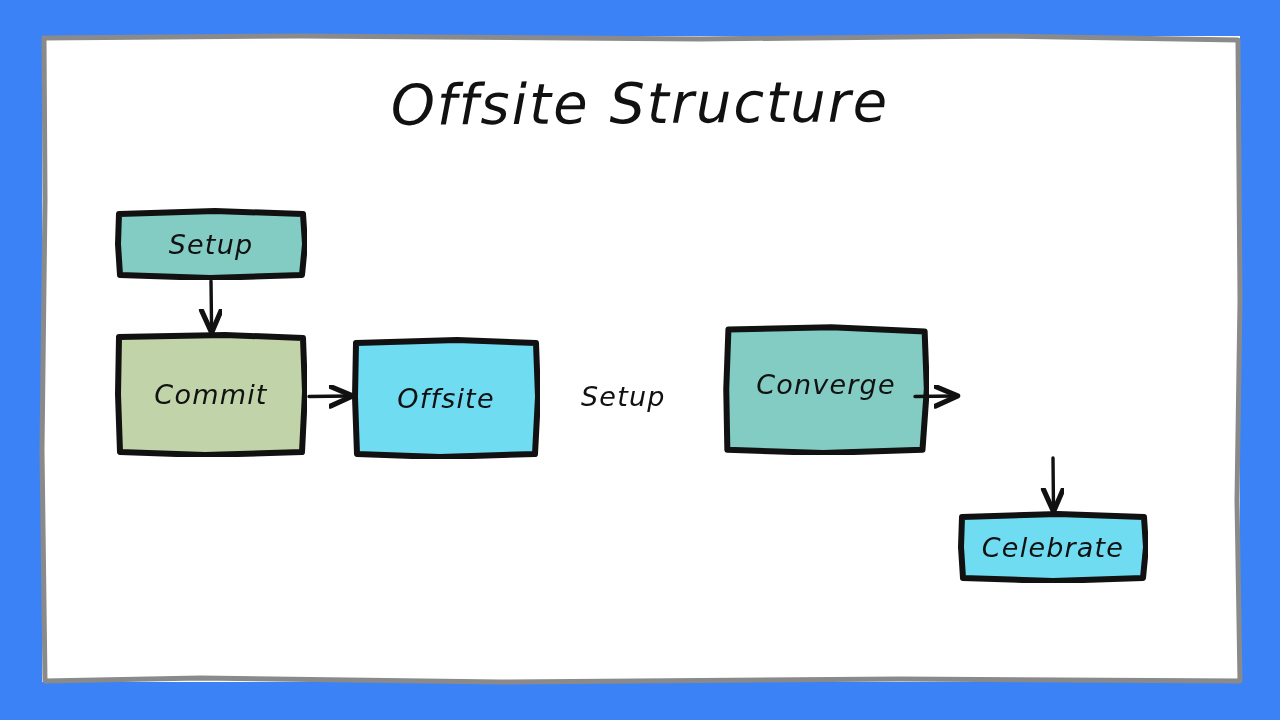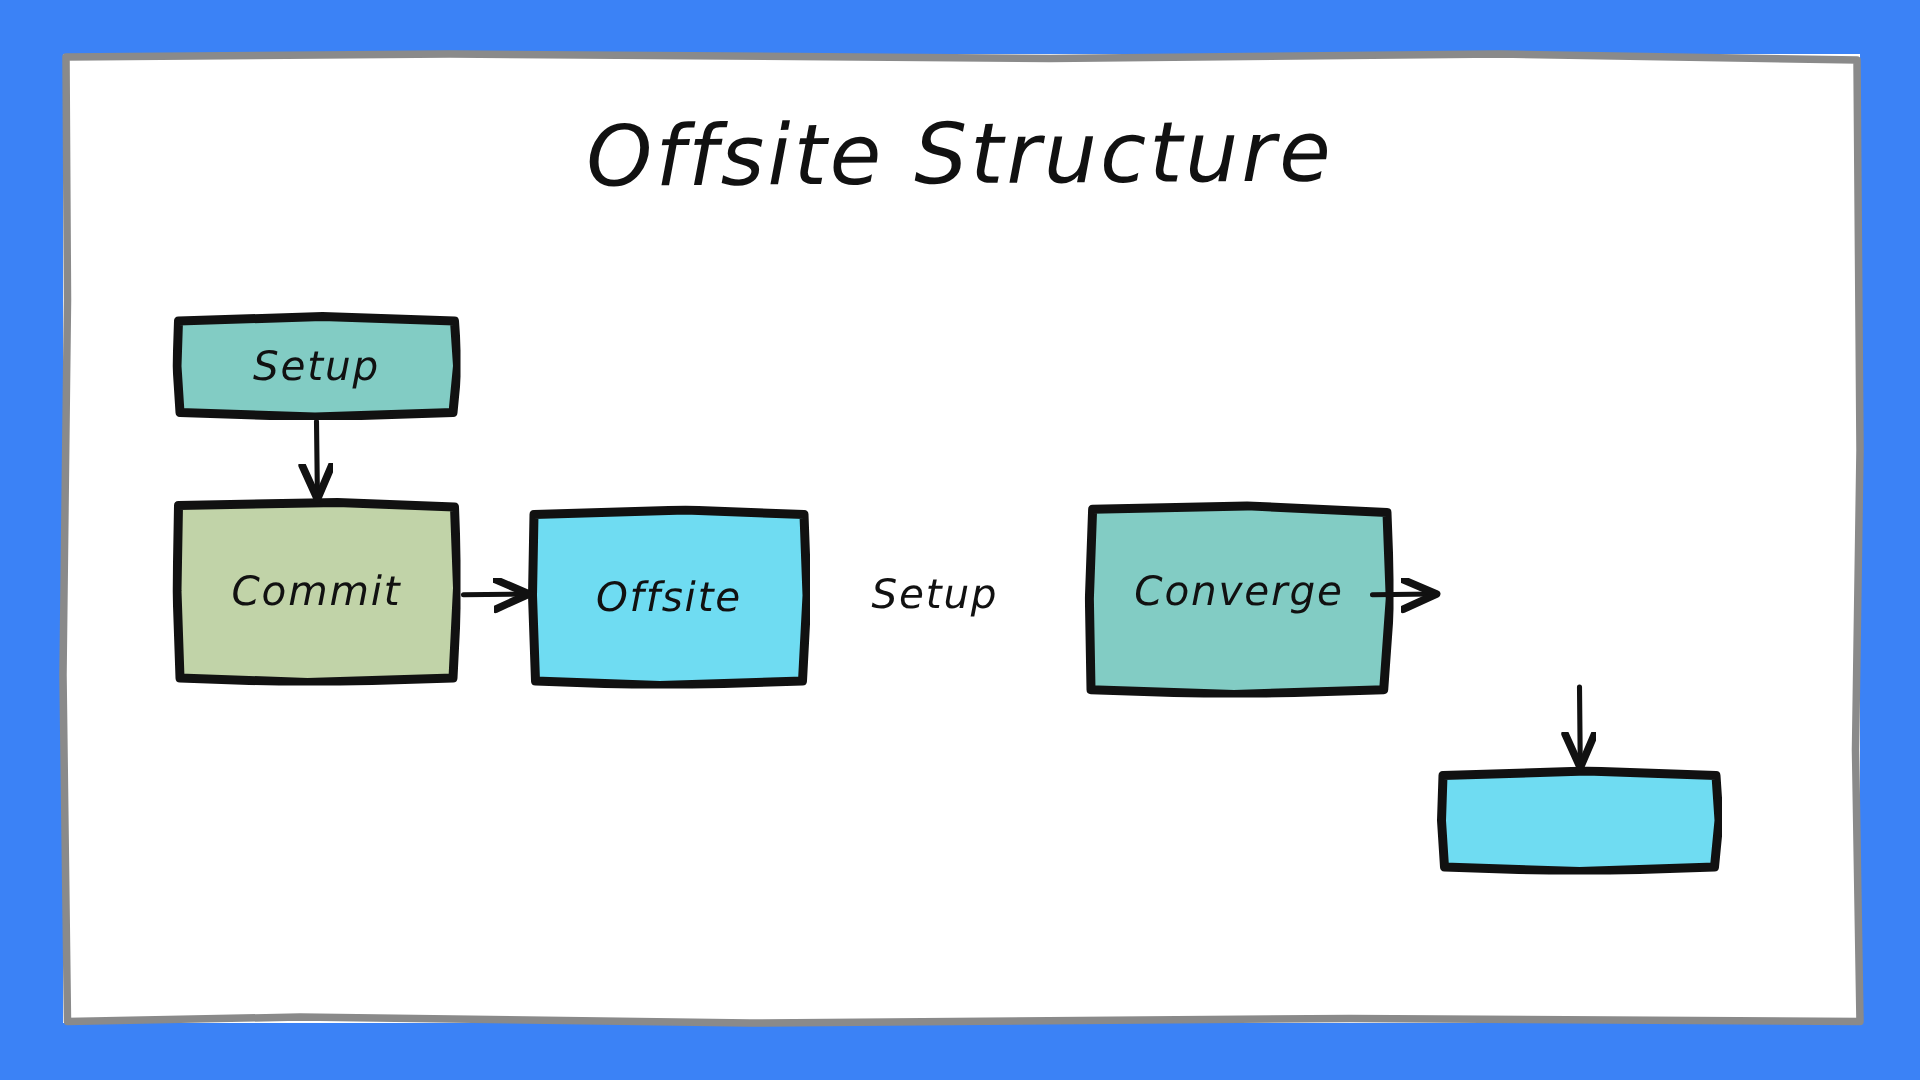--- a/index.html
+++ b/index.html
@@ -122,32 +122,33 @@
     <span class="node-label">Commit</span>
   </div>
 
   <div class="node" style="left:352px; top:337px; width:188px; height:122px;">
     <svg class="node-fill" viewBox="0 0 188 122" preserveAspectRatio="none" xmlns="http://www.w3.org/2000/svg">
       <path d="M 4 6 L 105 3 L 184 6 L 186 60 L 183 117 L 88 120 L 5 117 L 3 60 Z" fill="#6fdcf2" stroke="#111111" stroke-width="6" stroke-linejoin="round" vector-effect="non-scaling-stroke"></path>
     </svg>
     <span class="node-label">Offsite</span>
   </div>
 
-  <div class="node" style="left:723px; top:334px; width:206px; height:121px;text-align:center;">
+  <div class="node" style="left:723px; top:324px; width:206px; height:121px;text-align:center;">
     <svg class="node-fill" viewBox="0 0 190 121" preserveAspectRatio="none" xmlns="http://www.w3.org/2000/svg">
       <path d="M 5 5 L 100 3 L 186 7 L 188 60 L 184 116 L 92 119 L 4 116 L 3 60 Z" fill="#82ccc4" stroke="#111111" stroke-width="6" stroke-linejoin="round" vector-effect="non-scaling-stroke"></path>
     </svg>
     <span class="node-label">Converge</span>
   </div>
 
 
   <div class="node" style="left:958px; top:511px; width:190px; height:72px;">
     <svg class="node-fill" viewBox="0 0 190 72" preserveAspectRatio="none" xmlns="http://www.w3.org/2000/svg">
       <path d="M 4 6 L 100 3 L 186 6 L 188 36 L 185 67 L 95 70 L 5 67 L 3 36 Z" fill="#6fdcf2" stroke="#111111" stroke-width="6" stroke-linejoin="round" vector-effect="non-scaling-stroke"></path>
     </svg>
+    <span class="node-label">Celebrate</span>
   </div>
 
   <div class="free-label" style="left:581px; top:381px;">Setup</div>
 
   <svg id="connectors" viewBox="0 0 1280 720" xmlns="http://www.w3.org/2000/svg">
     <defs>
       <marker id="ah" markerWidth="9" markerHeight="9" refX="6.2" refY="3.2" orient="auto" markerUnits="strokeWidth">
         <path d="M 0.4 0.3 L 7 3.2 L 0.4 6.1" fill="none" stroke="#111111" stroke-width="1.5" stroke-linecap="round" stroke-linejoin="round"></path>
       </marker>
     </defs>

